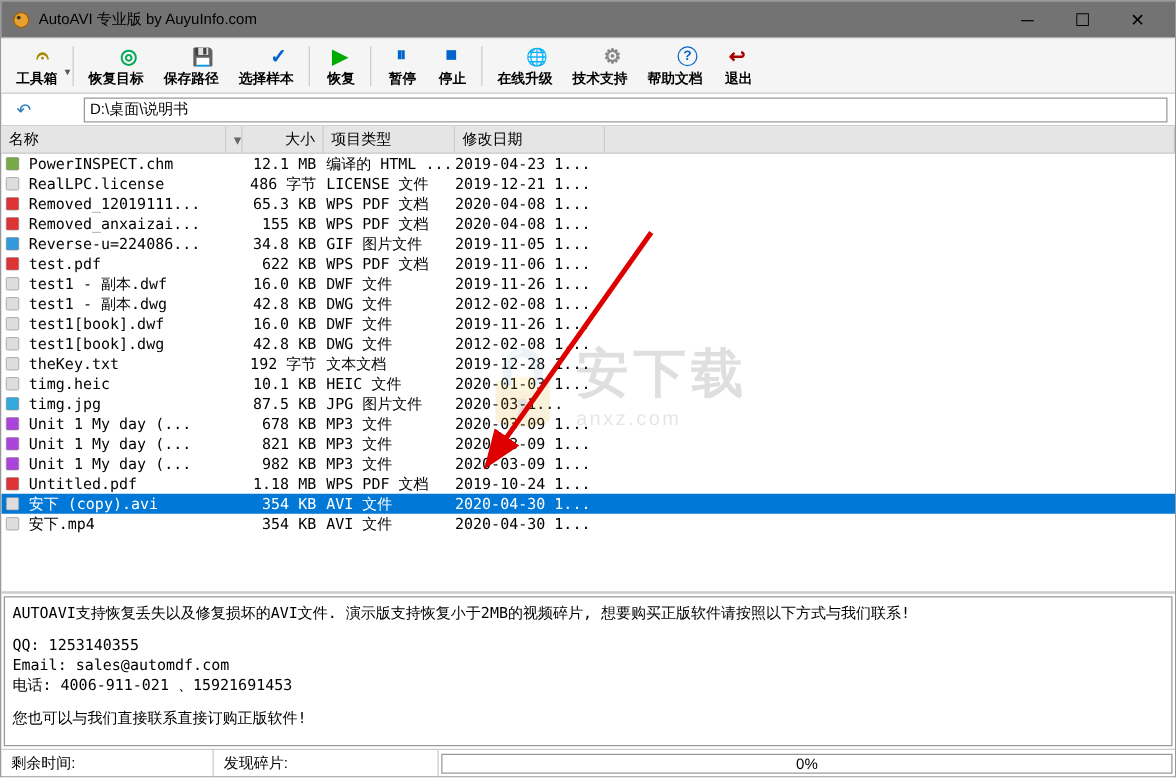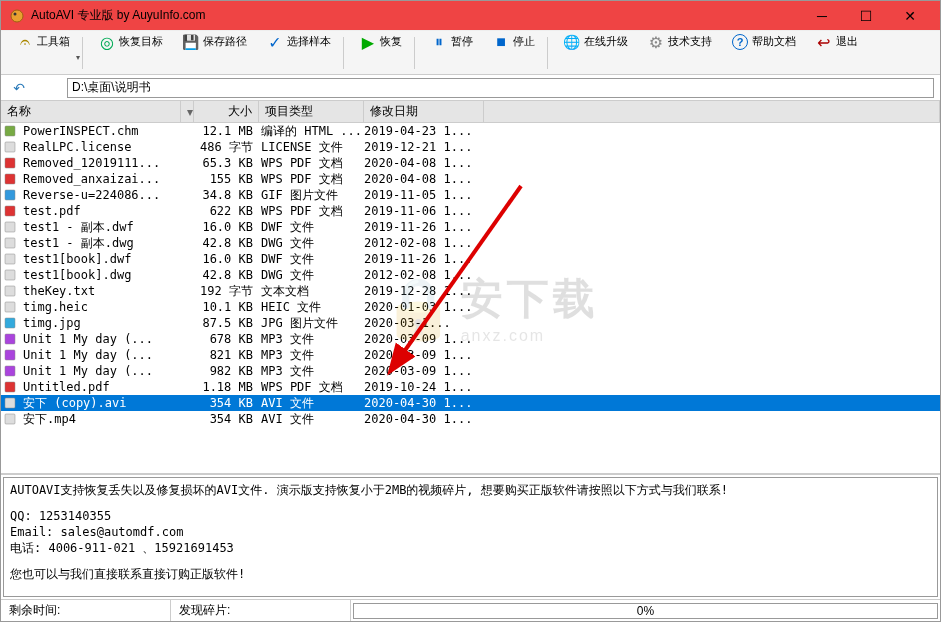--- a/index.html
+++ b/index.html
@@ -1,32 +1,32 @@
 <!DOCTYPE html>
 <html><head>
 <meta charset="utf-8">
 <style>
 * { margin: 0; padding: 0; box-sizing: border-box; }
 body { font-family: "SimSun", "宋体", sans-serif; font-size: 12px; background: #fff; color: #000; overflow: hidden; }
 .window { width: 941px; height: 622px; border: 1px solid #999; display: flex; flex-direction: column; background: #fff; }
 
 
-.titlebar { height: 30px; display: flex; align-items: center; padding: 0 8px; background: #ef4444; border-bottom: 1px solid #eee; }
+.titlebar { height: 30px; display: flex; align-items: center; padding: 0 8px; background: #737373; border-bottom: 1px solid #eee; }
 .titlebar .icon { width: 16px; height: 16px; margin-right: 6px; }
 .titlebar .title { flex: 1; font-size: 12px; }
 .titlebar .controls { display: flex; }
 .titlebar .controls span { width: 44px; height: 28px; display: flex; align-items: center; justify-content: center; font-size: 14px; cursor: pointer; }
 
 
 .menubar { height: 22px; display: flex; align-items: center; padding: 0 4px; font-size: 12px; border-bottom: 1px solid #ddd; }
 .menubar span { padding: 2px 8px; cursor: pointer; }
 
 
 .toolbar { height: 44px; display: flex; align-items: center; padding: 2px 4px; border-bottom: 1px solid #ccc; background: #f5f5f5; }
-.tool-btn { display: flex; flex-direction: row; align-items: flex-start; padding: 0 8px; height: 100%; justify-content: center; cursor: pointer; position: relative; }
+.tool-btn { display: flex; flex-direction: column; align-items: flex-end; padding: 0 8px; height: 100%; justify-content: center; cursor: pointer; position: relative; font-weight: bold; }
 .tool-btn .ticon { width: 24px; height: 18px; display: flex; align-items: center; justify-content: center; font-size: 16px; }
 .tool-btn .tlabel { font-size: 11px; margin-top: 1px; }
 .tool-btn .dropdown-arrow { position: absolute; right: -2px; top: 50%; font-size: 8px; color: #555; }
 .tsep { width: 1px; height: 32px; background: #ccc; margin: 0 4px; }
 
 
 .pathbar { height: 26px; display: flex; align-items: center; padding: 2px 6px; border-bottom: 1px solid #ccc; gap: 4px; }
 .pathbar .back { width: 24px; height: 20px; display: flex; align-items: center; justify-content: center; color: #2a7ab9; cursor: pointer; font-size: 14px; }
 .pathbar .path-input { flex: 1; height: 20px; border: 1px solid #999; padding: 0 4px; font-size: 12px; font-family: inherit; margin-left: 32px; }
 

